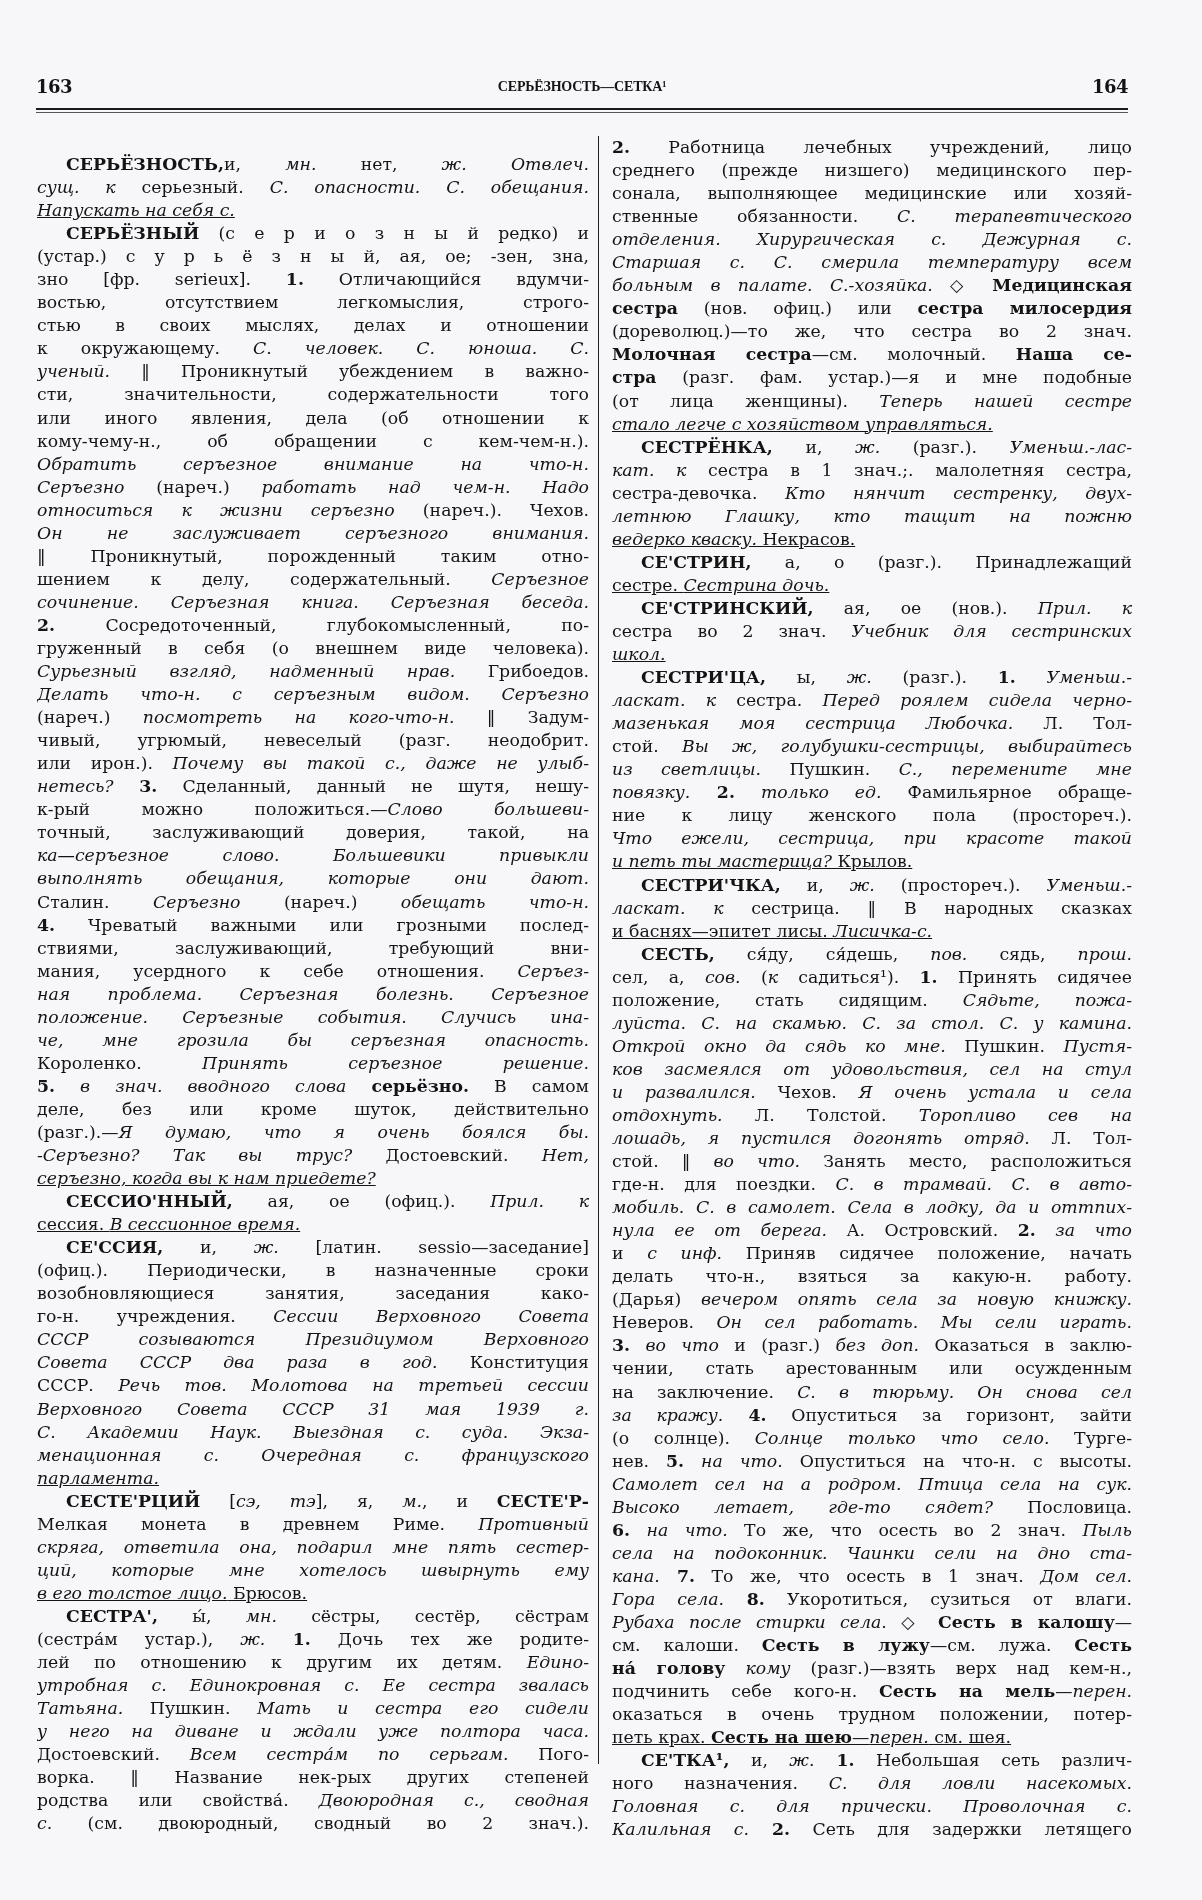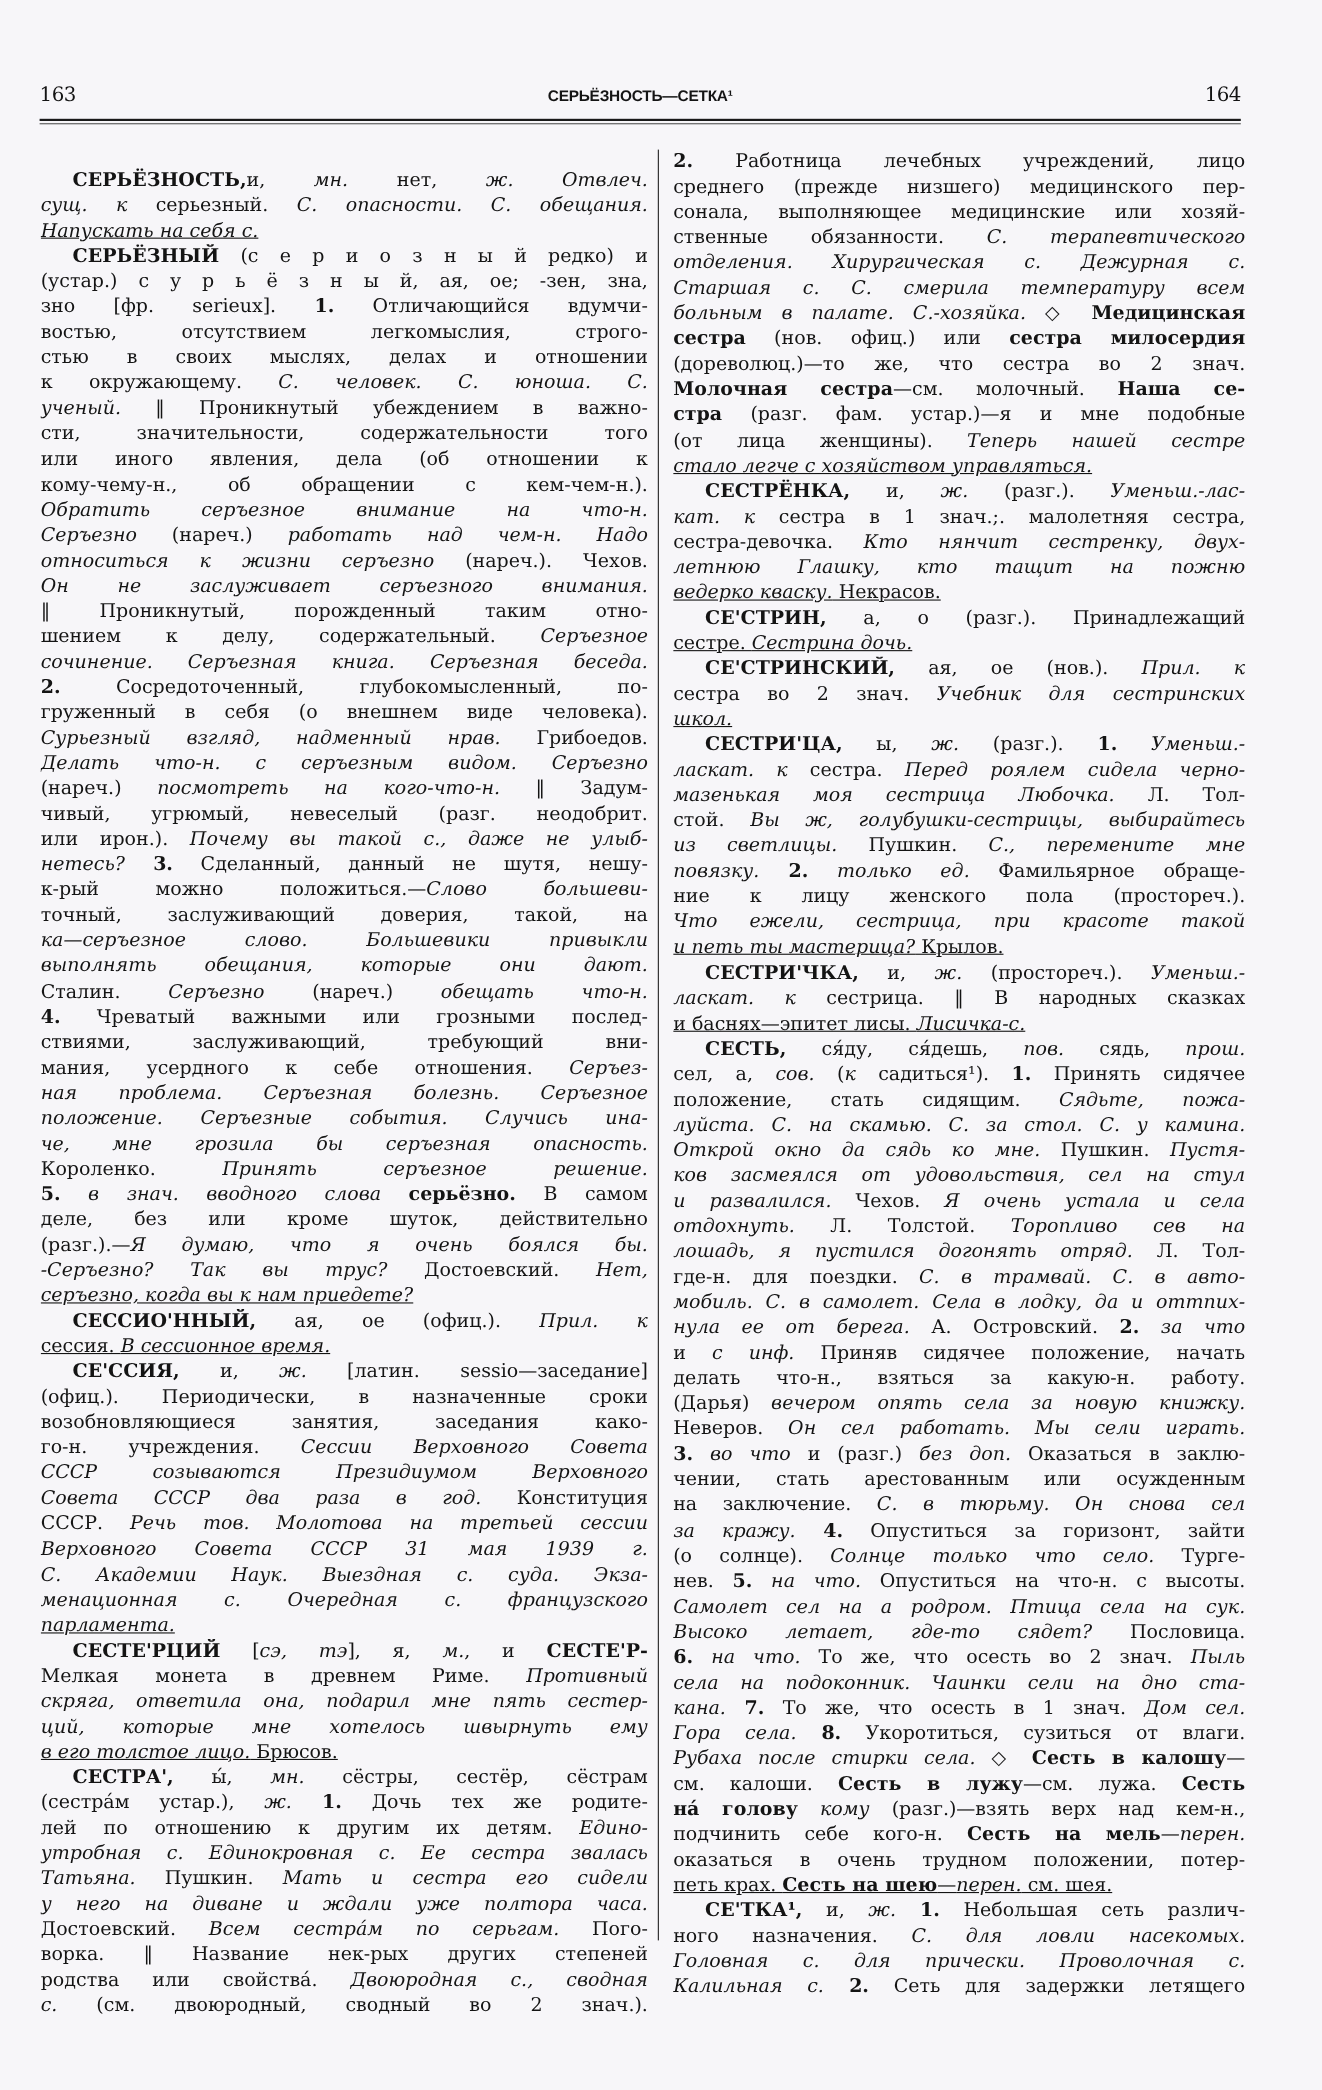--- a/index.html
+++ b/index.html
@@ -7,26 +7,26 @@
     width: 1202px; height: 1900px;
     background: #f7f6f9;
     color: #141414;
     font-family: "DejaVu Serif", "Liberation Serif", serif;
     position: relative;
     overflow: hidden;
   }
   .header {
     position: absolute; left: 36px; top: 76px; width: 1092px; height: 30px;
   }
-  .page-num { position: absolute; top: 0; font-weight: normal; font-size: 18px; font-family: "DejaVu Serif", serif; letter-spacing: -0.5px; }
+  .page-num { position: absolute; top: 0; font-weight: bold; font-size: 18px; font-family: "DejaVu Serif", serif; letter-spacing: -0.5px; }
   .page-num.left { left: 0; }
   .page-num.right { right: 0; margin-left: 31px; }
   .running-head {
     position: absolute; left: 0; right: 0; top: 3px; text-align: center;
-    font-weight: bold; font-size: 14px; font-family: Liberation Sans, sans-serif; letter-spacing: -0.2px;
+    font-weight: bold; font-size: 14px; font-family: Liberation Serif, serif; letter-spacing: -0.2px;
   }
   .rule1 { position: absolute; left: 36px; width: 1092px; top: 108px; height: 2px; background: #1a1a1a; }
   .rule2 { position: absolute; left: 36px; width: 1092px; top: 112px; height: 1px; background: #555; }
   .column {
     position: absolute; top: 136px; width: 552px;
     font-size: 17.3px;
   }
   .col-left { left: 37px; margin-top: 17px; }
   .col-right { left: 612px; width: 520px; }
   .divider { position: absolute; left: 598px; top: 136px; width: 1px; height: 1628px; background: #222; }
@@ -166,20 +166,21 @@
     <div class="line last"><span>и баснях—эпитет лисы. </span><span class="i">Лисичка-с.</span></div>
     <div class="line indent"><span class="b">СЕСТЬ,</span><span> ся́ду, ся́дешь, </span><span class="i">пов.</span><span> сядь, </span><span class="i">прош.</span></div>
     <div class="line"><span>сел, а, </span><span class="i">сов.</span><span> (</span><span class="i">к</span><span> садиться¹). </span><span class="b">1.</span><span> Принять сидячее</span></div>
     <div class="line"><span>положение, стать сидящим. </span><span class="i">Сядьте, пожа-</span></div>
     <div class="line"><span class="i">луйста. С. на скамью. С. за стол. С. у камина.</span></div>
     <div class="line"><span class="i">Открой окно да сядь ко мне.</span><span> Пушкин. </span><span class="i">Пустя-</span></div>
     <div class="line"><span class="i">ков засмеялся от удовольствия, сел на стул</span></div>
     <div class="line"><span class="i">и развалился.</span><span> Чехов. </span><span class="i">Я очень устала и села</span></div>
     <div class="line"><span class="i">отдохнуть.</span><span> Л. Толстой. </span><span class="i">Торопливо сев на</span></div>
     <div class="line"><span class="i">лошадь, я пустился догонять отряд.</span><span> Л. Тол-</span></div>
+    <div class="line"><span>стой. ‖ </span><span class="i">во что.</span><span> Занять место, расположиться</span></div>
     <div class="line"><span>где-н. для поездки. </span><span class="i">С. в трамвай. С. в авто-</span></div>
     <div class="line"><span class="i">мобиль. С. в самолет. Села в лодку, да и оттпих-</span></div>
     <div class="line"><span class="i">нула ее от берега.</span><span> А. Островский. </span><span class="b">2.</span><span class="i"> за что</span></div>
     <div class="line"><span>и </span><span class="i">с инф.</span><span> Приняв сидячее положение, начать</span></div>
     <div class="line"><span>делать что-н., взяться за какую-н. работу.</span></div>
     <div class="line"><span>(Дарья) </span><span class="i">вечером опять села за новую книжку.</span></div>
     <div class="line"><span>Неверов. </span><span class="i">Он сел работать. Мы сели играть.</span></div>
     <div class="line"><span class="b">3.</span><span class="i"> во что</span><span> и (разг.) </span><span class="i">без доп.</span><span> Оказаться в заклю-</span></div>
     <div class="line"><span>чении, стать арестованным или осужденным</span></div>
     <div class="line"><span>на заключение. </span><span class="i">С. в тюрьму. Он снова сел</span></div>

